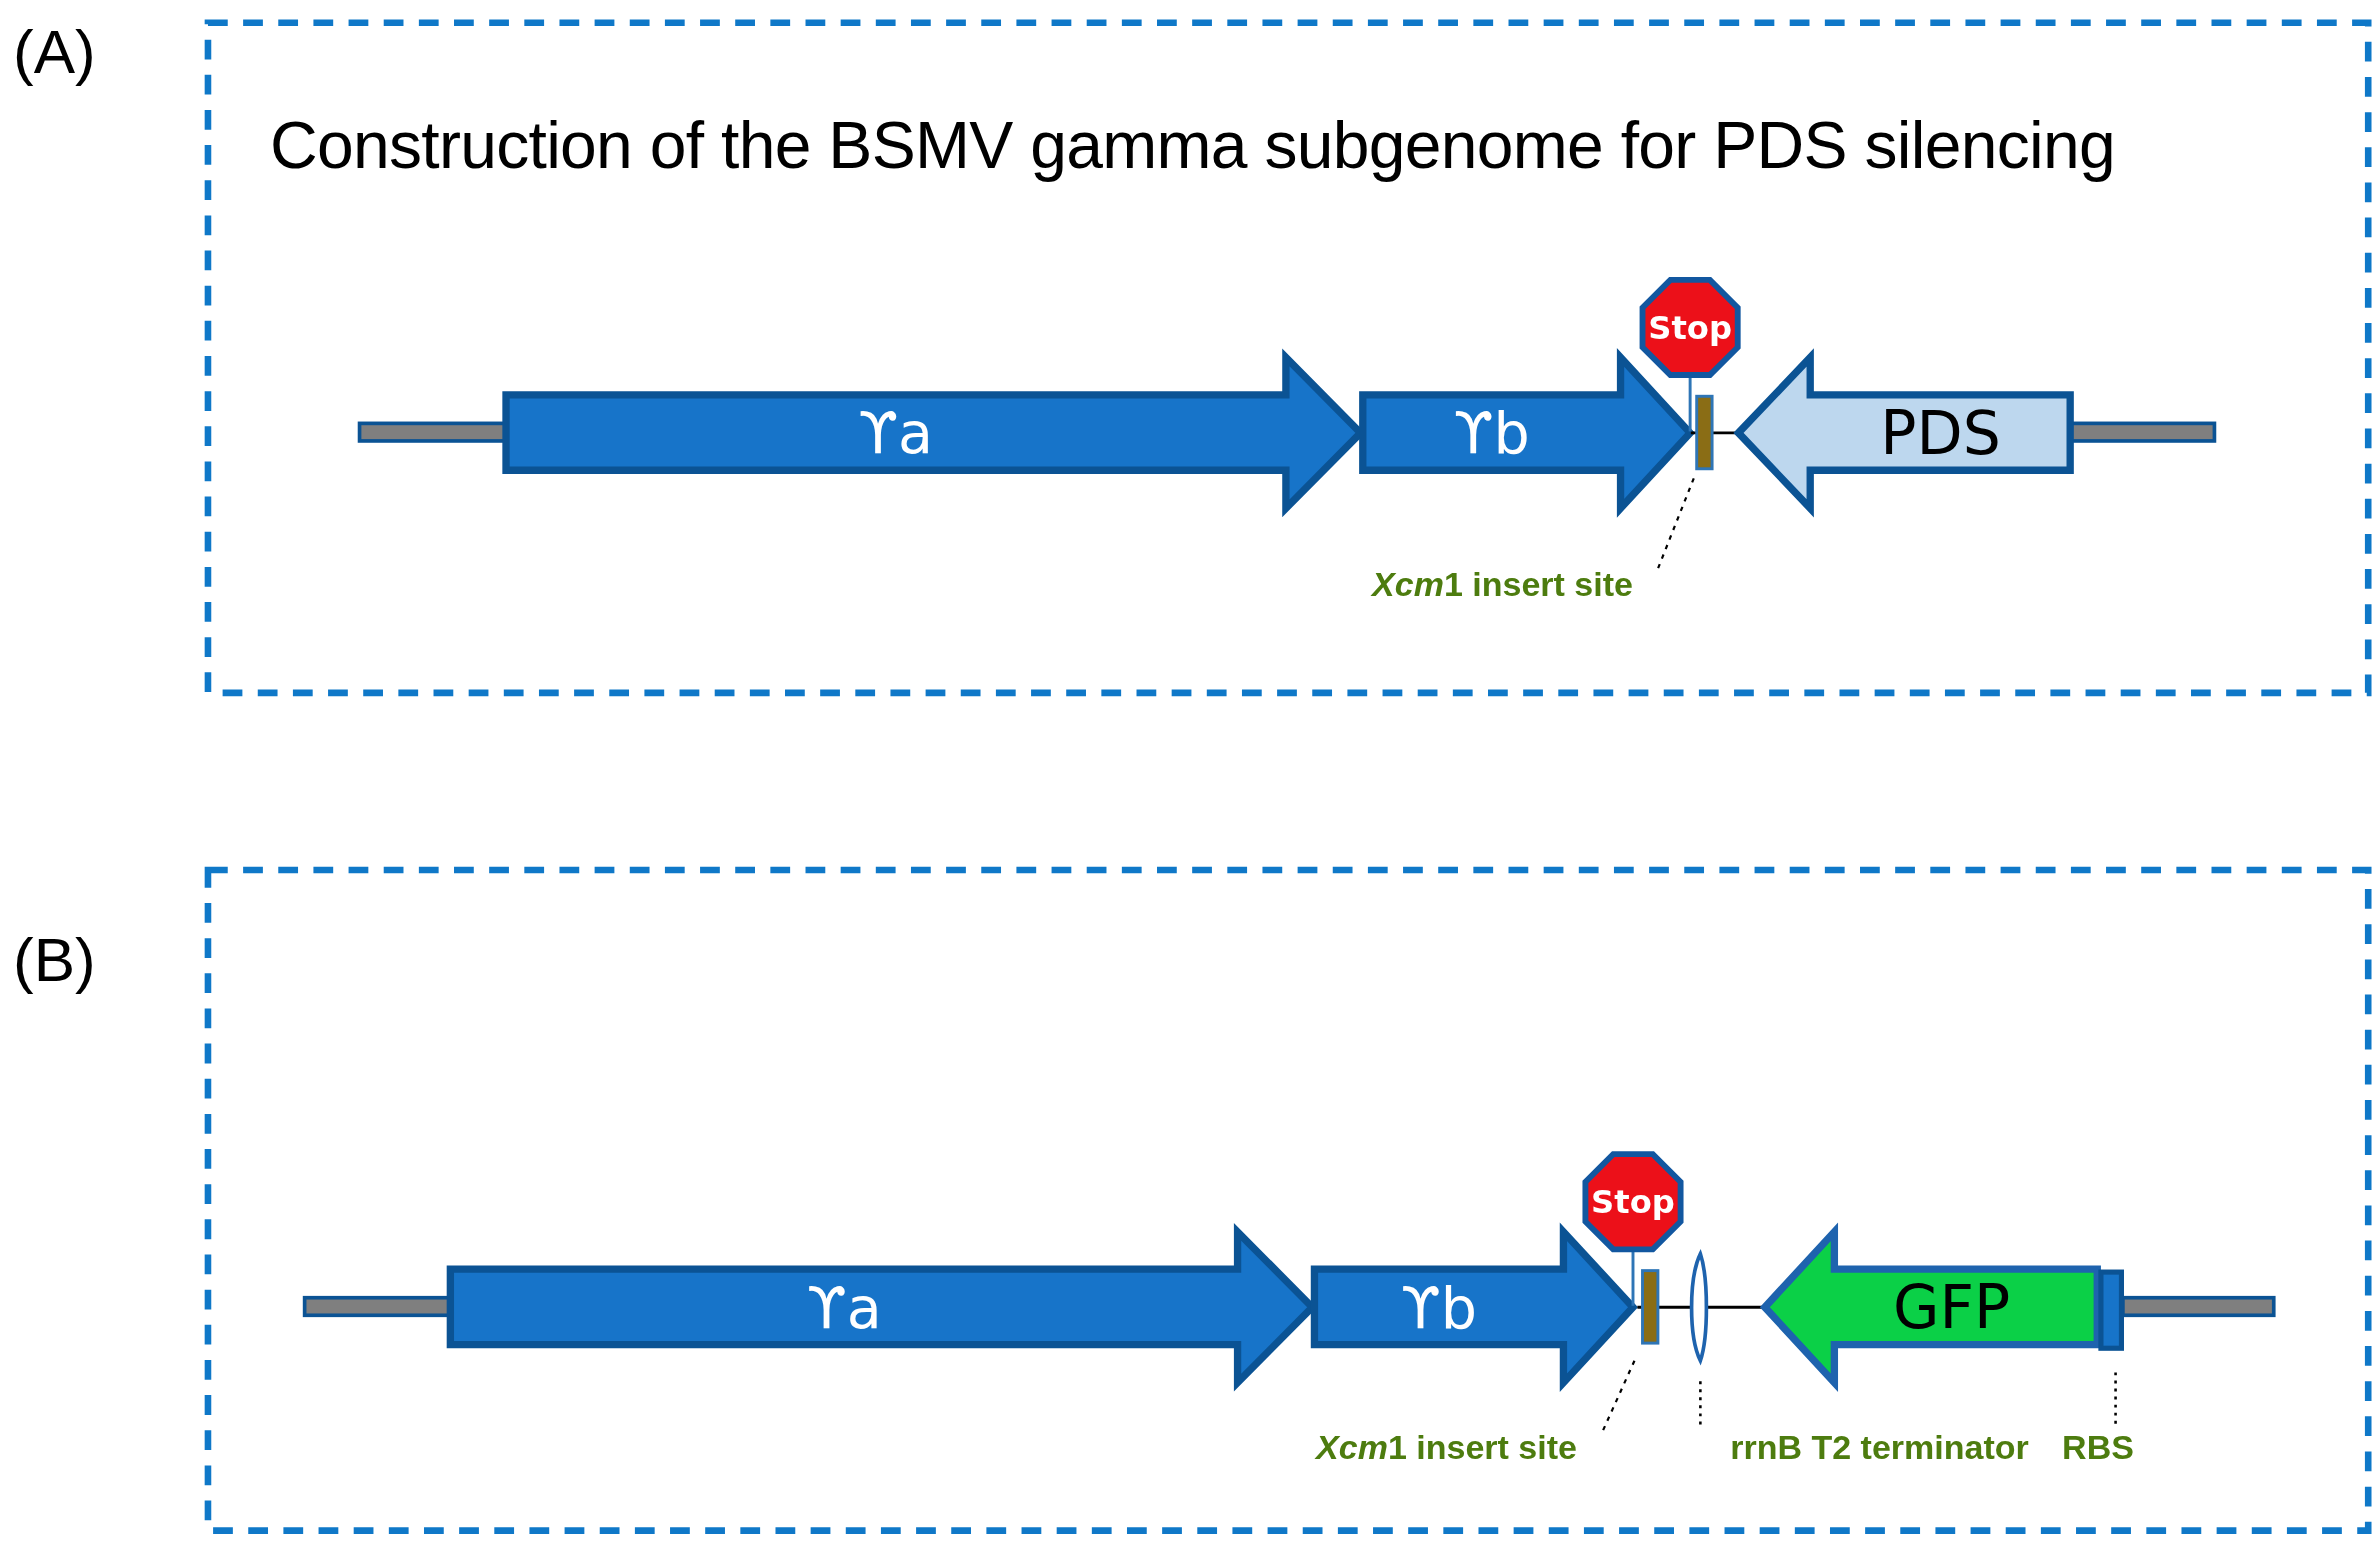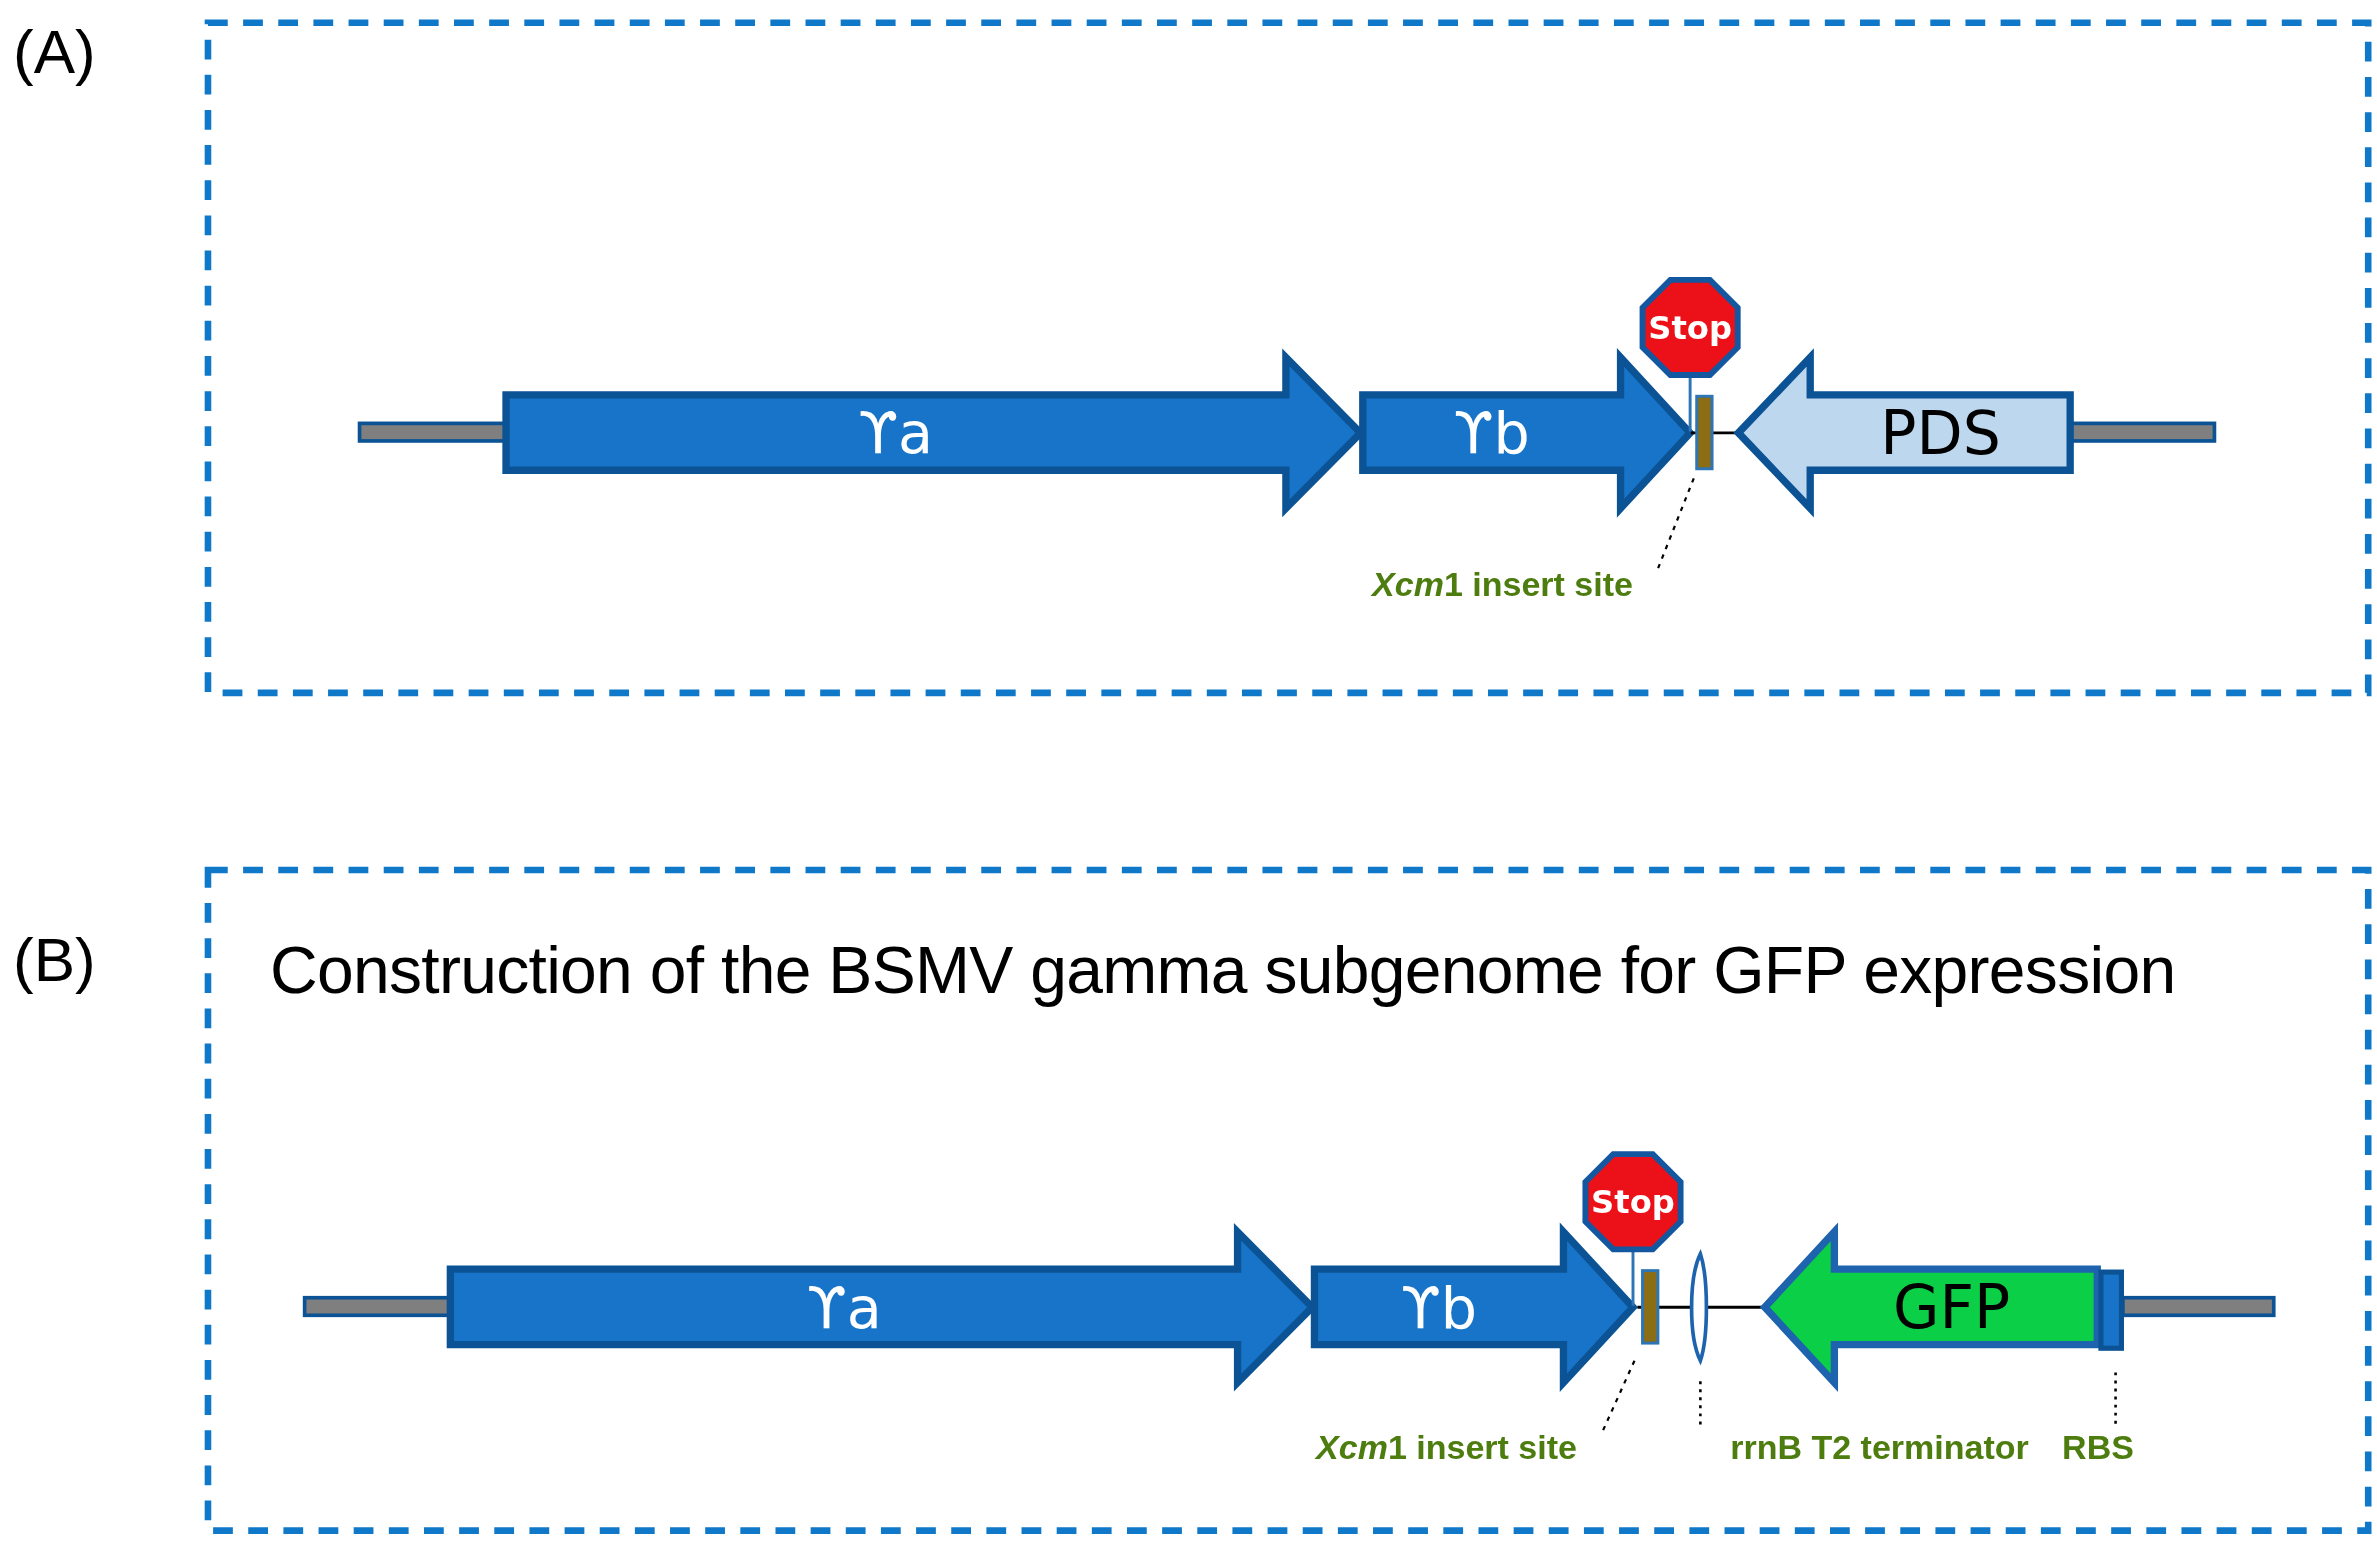--- a/index.html
+++ b/index.html
@@ -79,21 +79,21 @@
 
       <line x1="2232" y1="1858" x2="2186" y2="1960" stroke="#000000" stroke-width="3" stroke-dasharray="6 8"></line>
       <line x1="2322" y1="1886" x2="2322" y2="1948" stroke="#000000" stroke-width="3.5" stroke-dasharray="4 7"></line>
       <line x1="2889" y1="1874" x2="2889" y2="1946" stroke="#000000" stroke-width="3.5" stroke-dasharray="4 7"></line>
     </g>
   </svg>
 
   <div class="panel-tag" style="left:13px;top:16px;">(A)</div>
   <div class="panel-tag" style="left:13px;top:924px;">(B)</div>
 
-  <div class="panel-title" style="left:270px;top:932px;">Construction of the BSMV gamma subgenome for GFP expression</div>
+  <div class="panel-title" style="left:270px;top:107px;">Construction of the BSMV gamma subgenome for PDS silencing</div>
 
   <div class="caption" style="left:1283px;top:565px;width:439px;">
     <span class="it">Xcm</span><span>1 insert site</span>
   </div>
 
   <div class="caption" style="left:1227px;top:1428px;width:439px;">
     <span class="it">Xcm</span><span>1 insert site</span>
   </div>
   <div class="caption" style="left:1660px;top:1428px;width:439px;">rrnB T2 terminator</div>
   <div class="caption" style="left:1988px;top:1428px;width:220px;">RBS</div>

